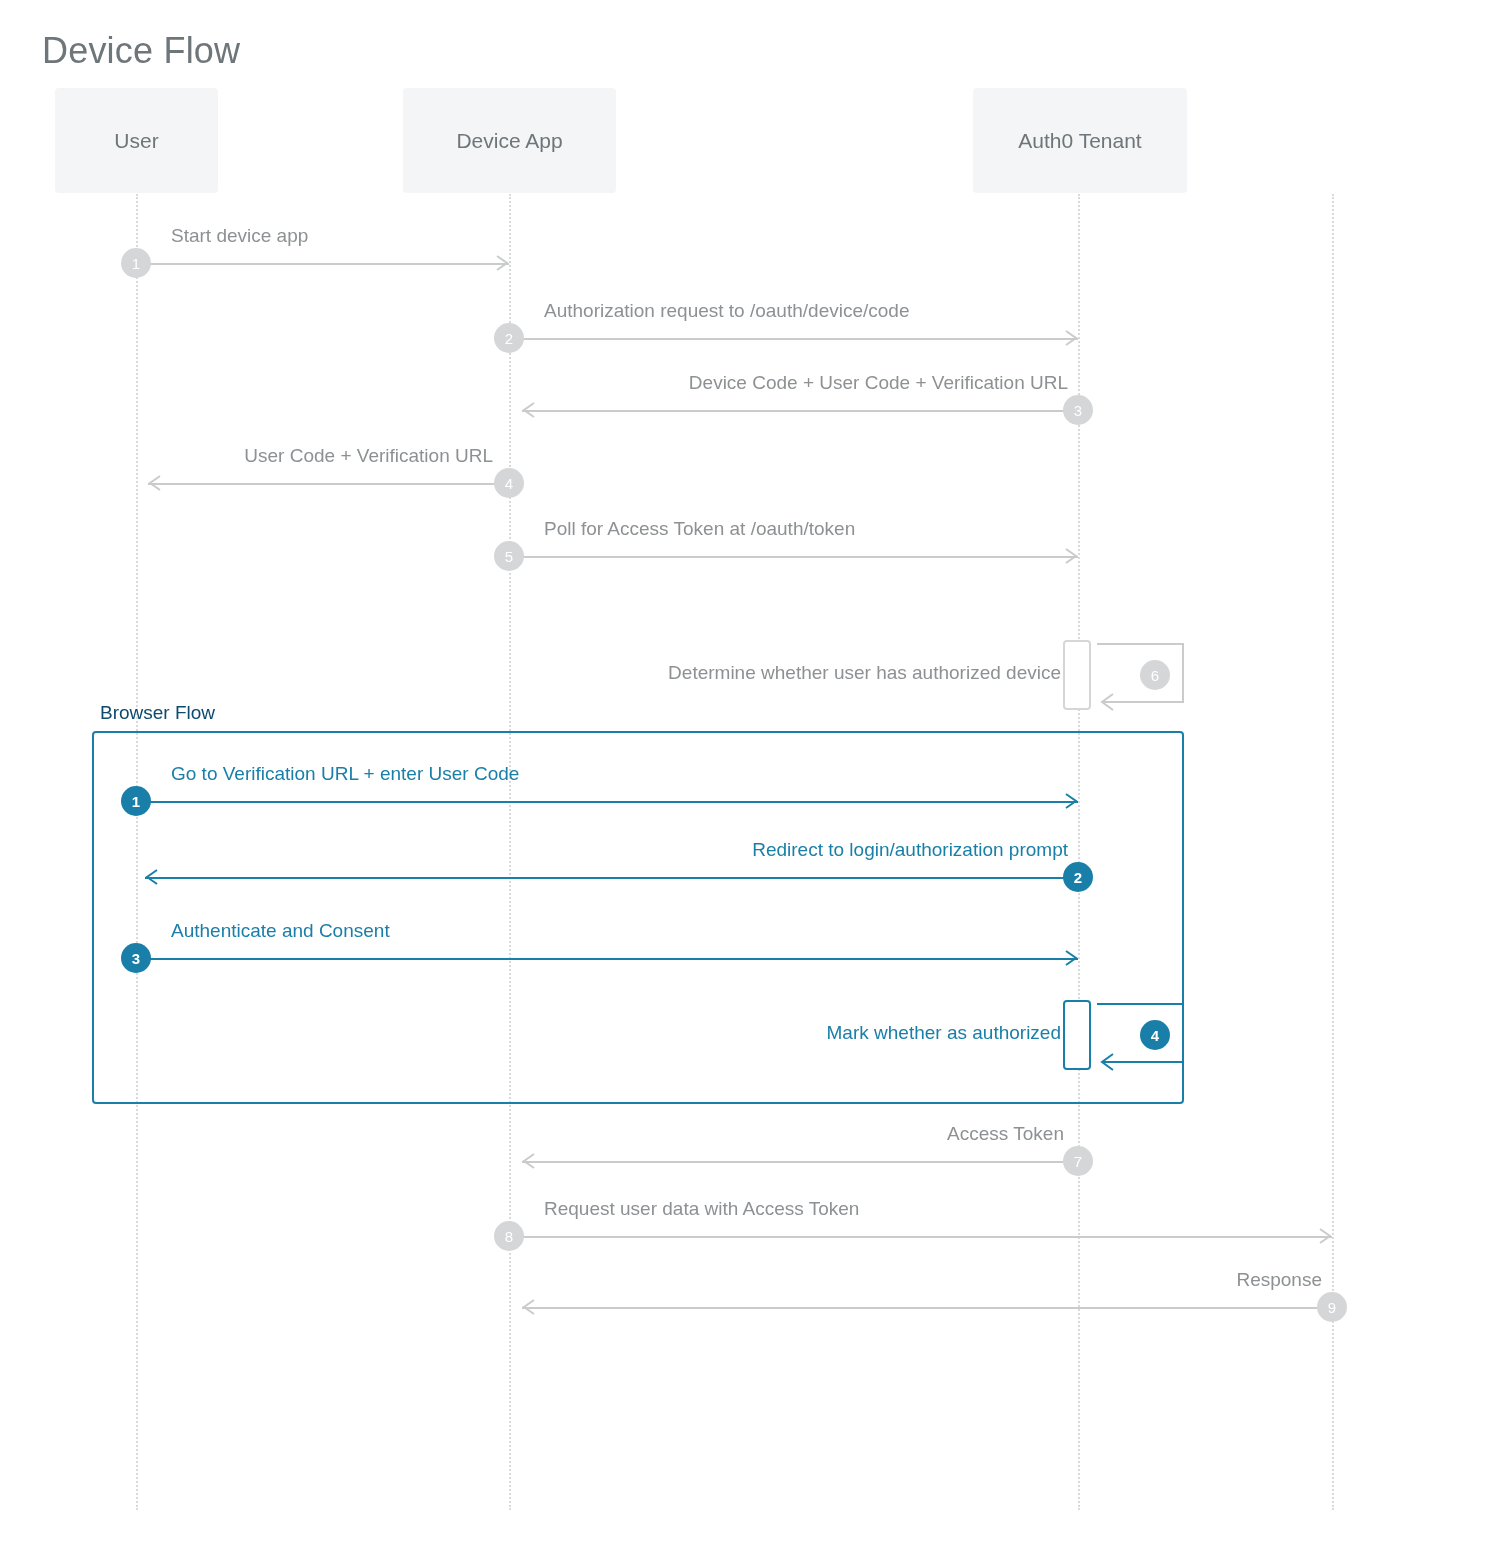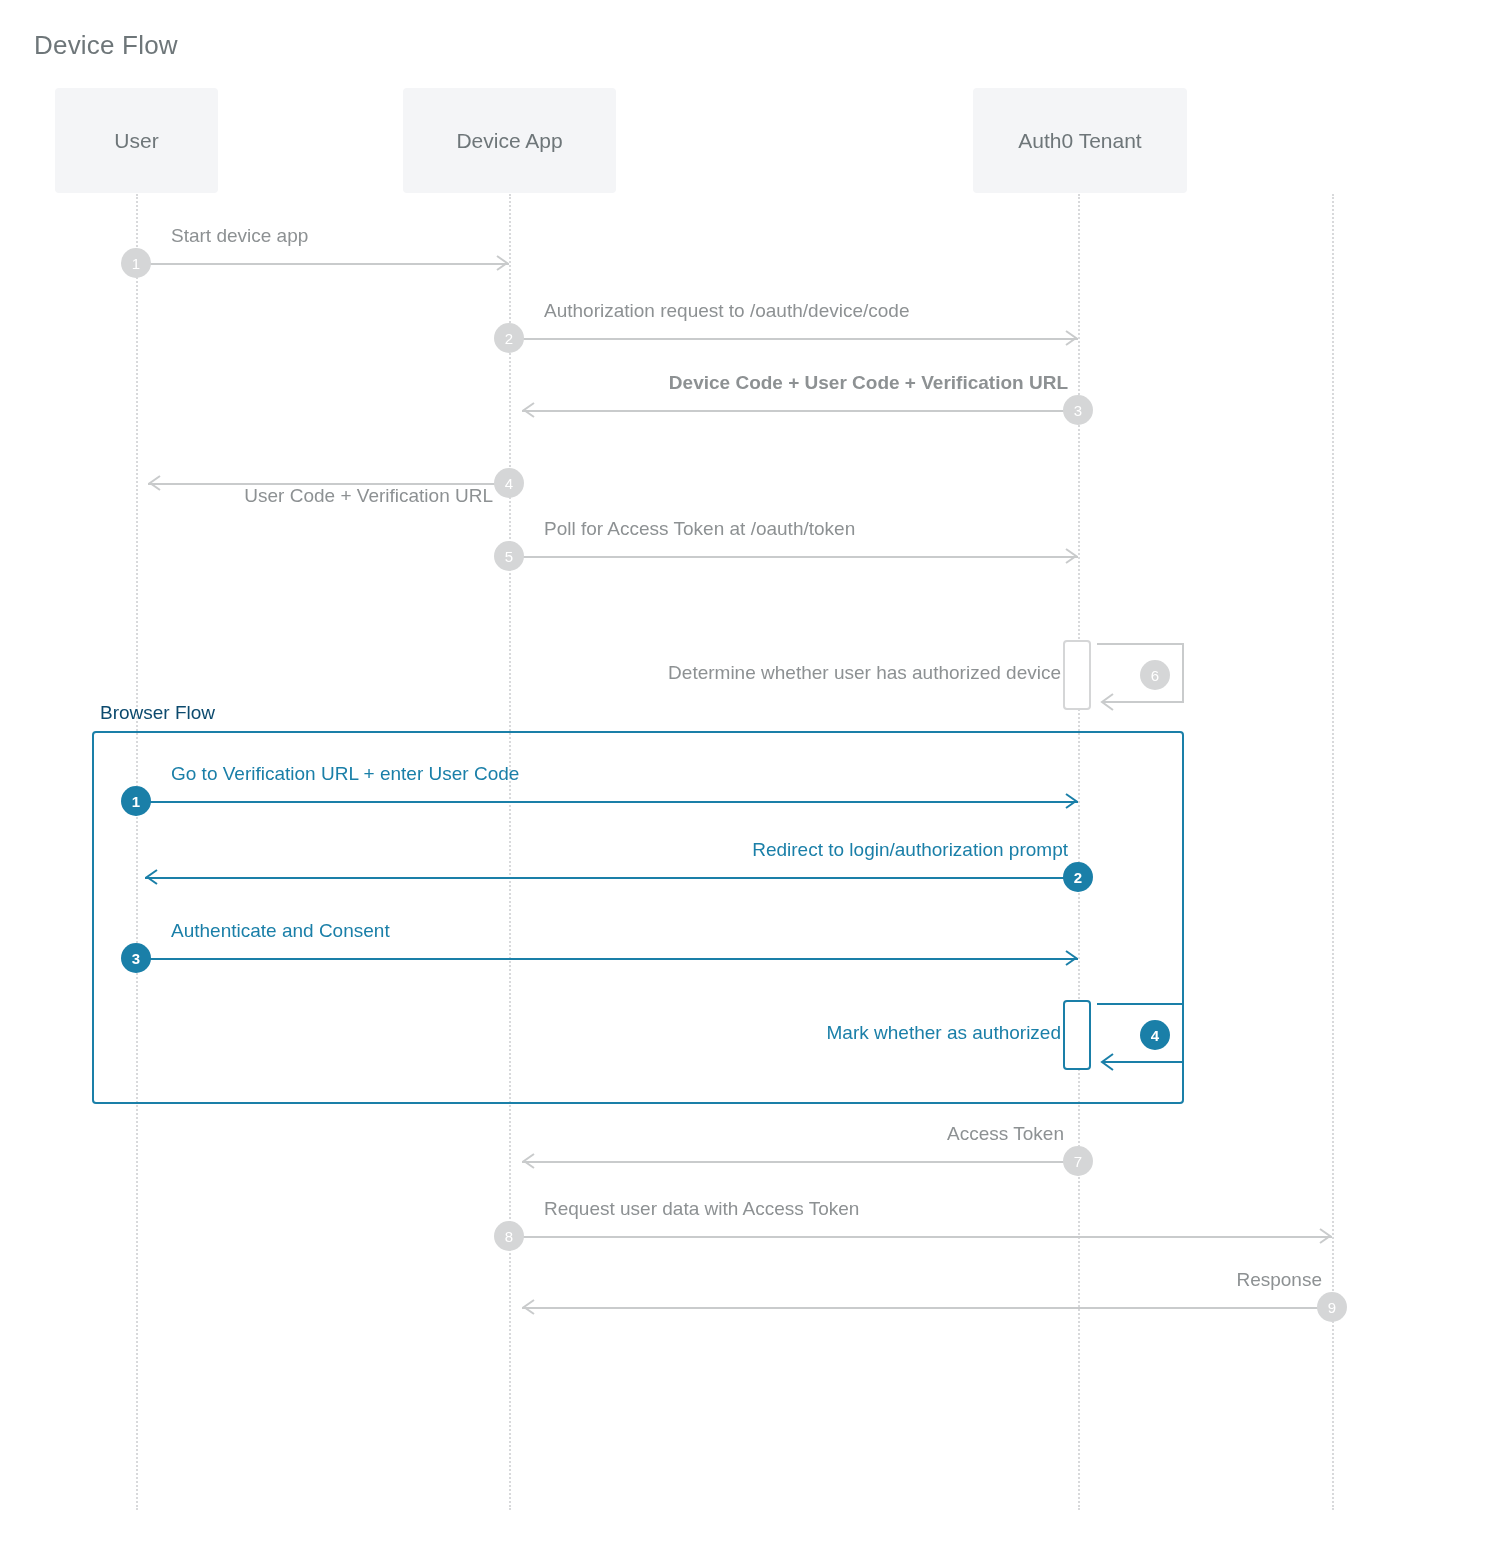--- a/index.html
+++ b/index.html
@@ -16,23 +16,23 @@
     position: relative;
     width: 1500px;
     height: 1543px;
     background: #ffffff;
     overflow: hidden;
   }
 
   
   .diagram-title {
     position: absolute;
-    left: 34px;
+    left: 42px;
     top: 30px;
-    font-size: 26px;
+    font-size: 36px;
     color: #6e7679;
     letter-spacing: 0.2px;
     white-space: nowrap;
   }
 
   
   .participant-box {
     position: absolute;
     background: #f4f5f7;
     border-radius: 4px;
@@ -182,32 +182,32 @@
   </div>
 
   <div class="msg" style="left:522px; top:410px; width:556px;">
     <div class="line"></div>
     <div class="arrowhead" style="left:-1px;">
       <svg width="18" height="18" viewBox="0 0 18 18">
           <path d="M13 2 L3 9 L13 16" fill="none" stroke="#c9cbcc" stroke-width="2"></path>
         </svg>
     </div>
     <div class="badge" style="right:-15px;">3</div>
-    <div class="msg-label align-right" style="right:10px;font-weight:bold;">Device Code + User Code + Verification URL</div>
+    <div class="msg-label align-right" style="right:10px;">Device Code + User Code + Verification URL</div>
   </div>
 
   <div class="msg" style="left:148px; top:483px; width:361px;">
     <div class="line"></div>
     <div class="arrowhead" style="left:-1px;">
       <svg width="18" height="18" viewBox="0 0 18 18">
           <path d="M13 2 L3 9 L13 16" fill="none" stroke="#c9cbcc" stroke-width="2"></path>
         </svg>
     </div>
     <div class="badge" style="right:-15px;">4</div>
-    <div class="msg-label align-right" style="right:16px;margin-top:40px;">User Code + Verification URL</div>
+    <div class="msg-label align-right" style="right:16px;">User Code + Verification URL</div>
   </div>
 
   <div class="msg" style="left:509px; top:556px; width:569px;">
     <div class="line"></div>
     <div class="arrowhead" style="right:-1px;">
       <svg width="18" height="18" viewBox="0 0 18 18">
           <path d="M5 2 L15 9 L5 16" fill="none" stroke="#c9cbcc" stroke-width="2"></path>
         </svg>
     </div>
     <div class="badge" style="left:-15px;">5</div>

